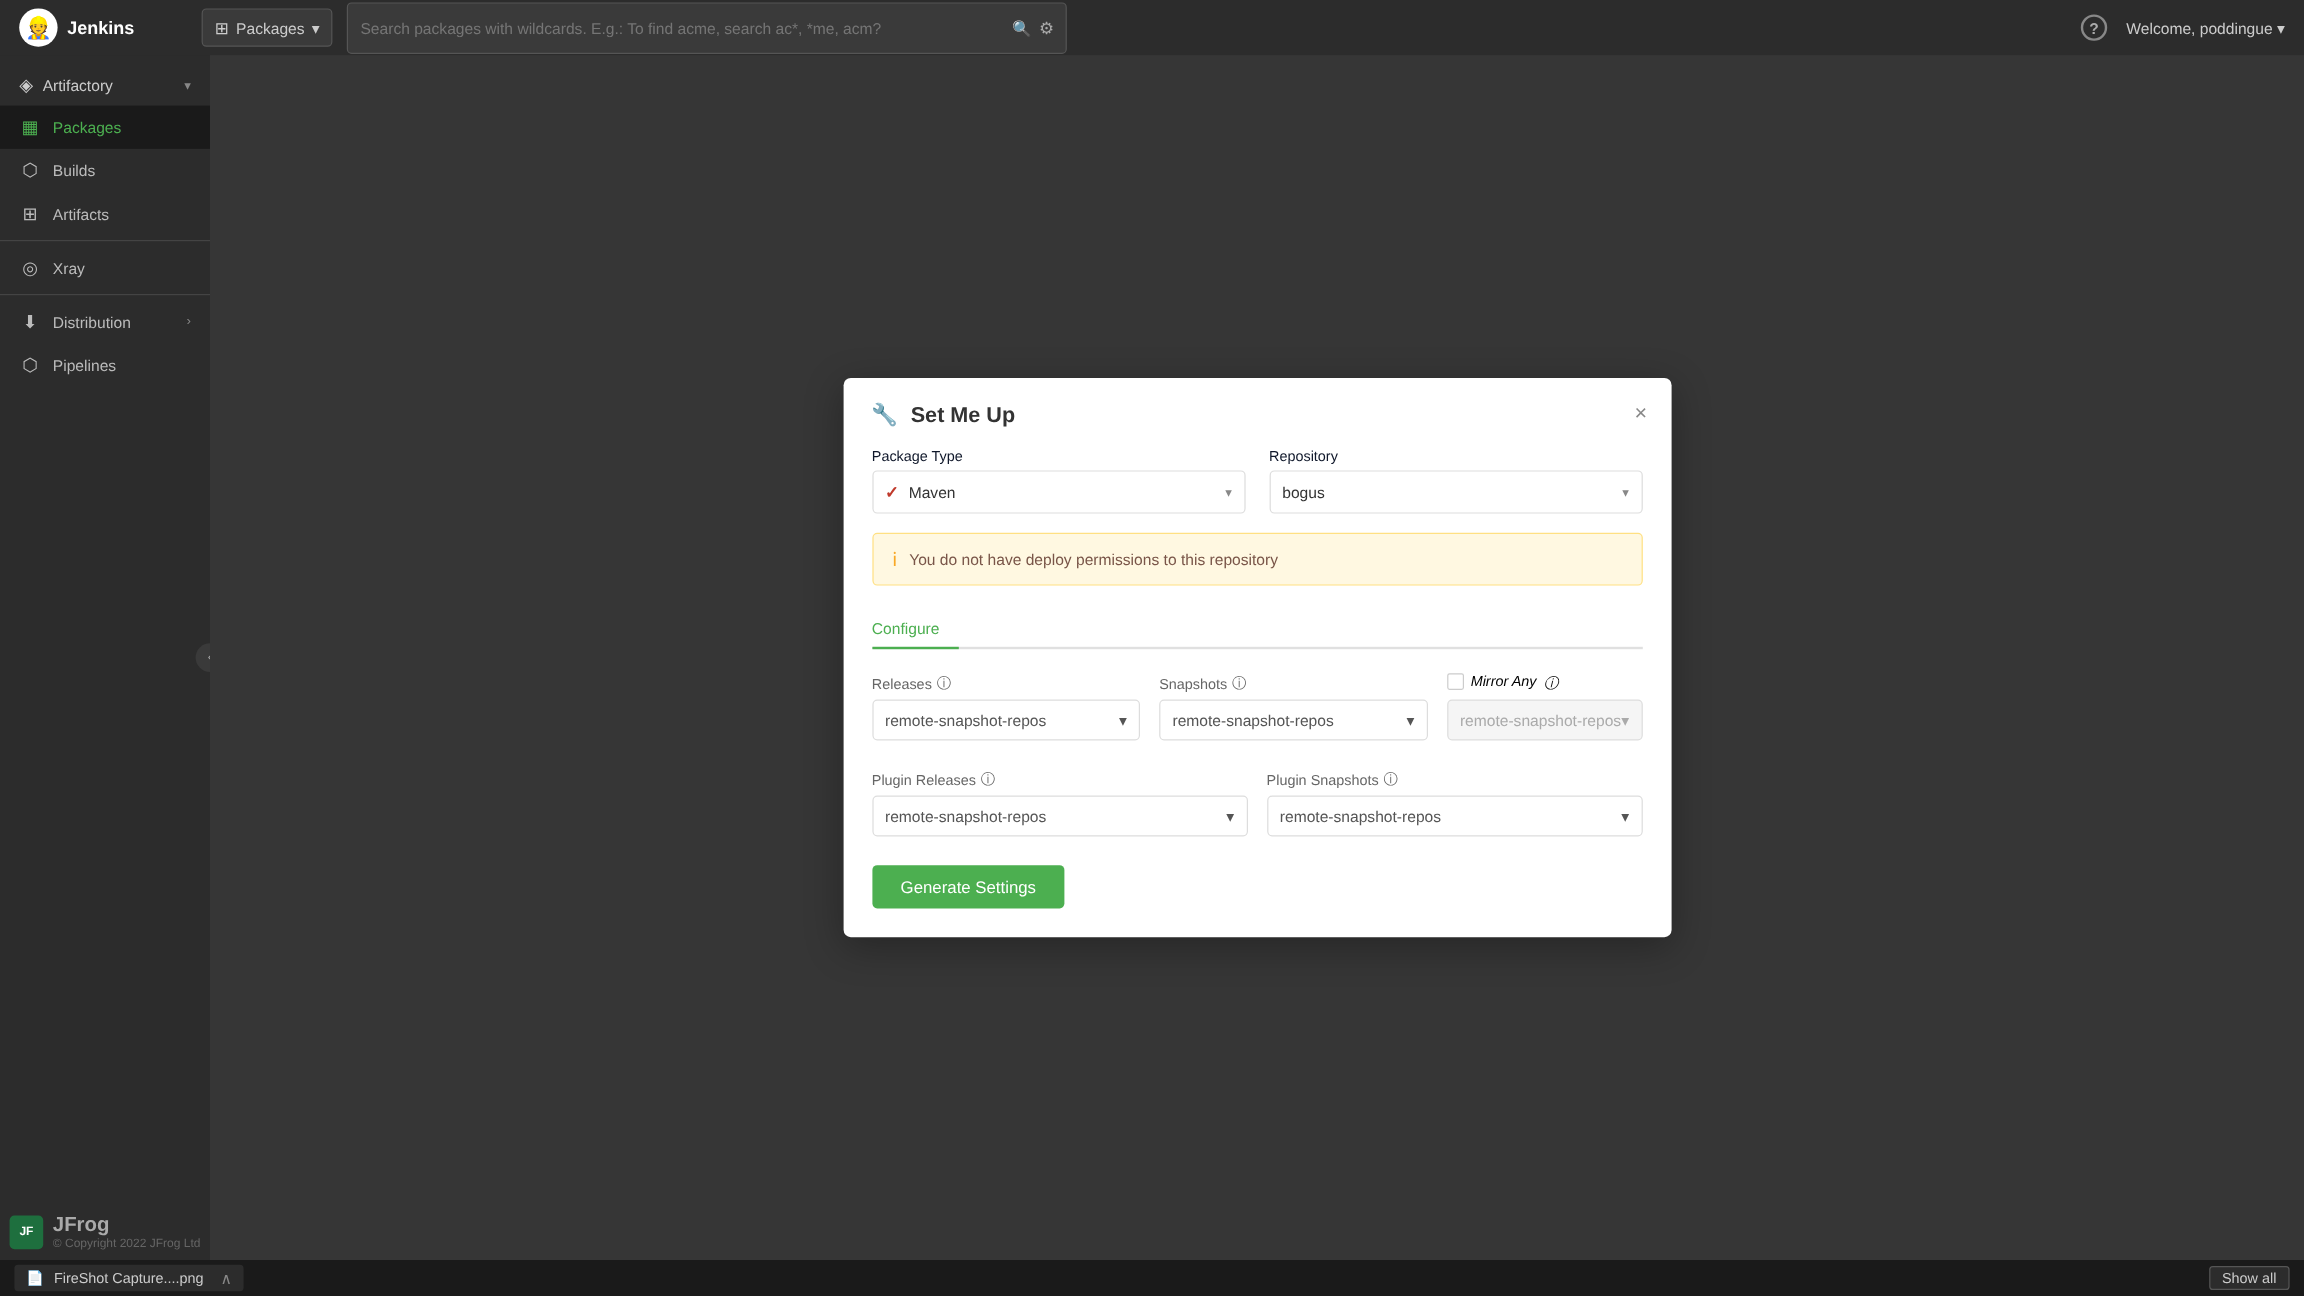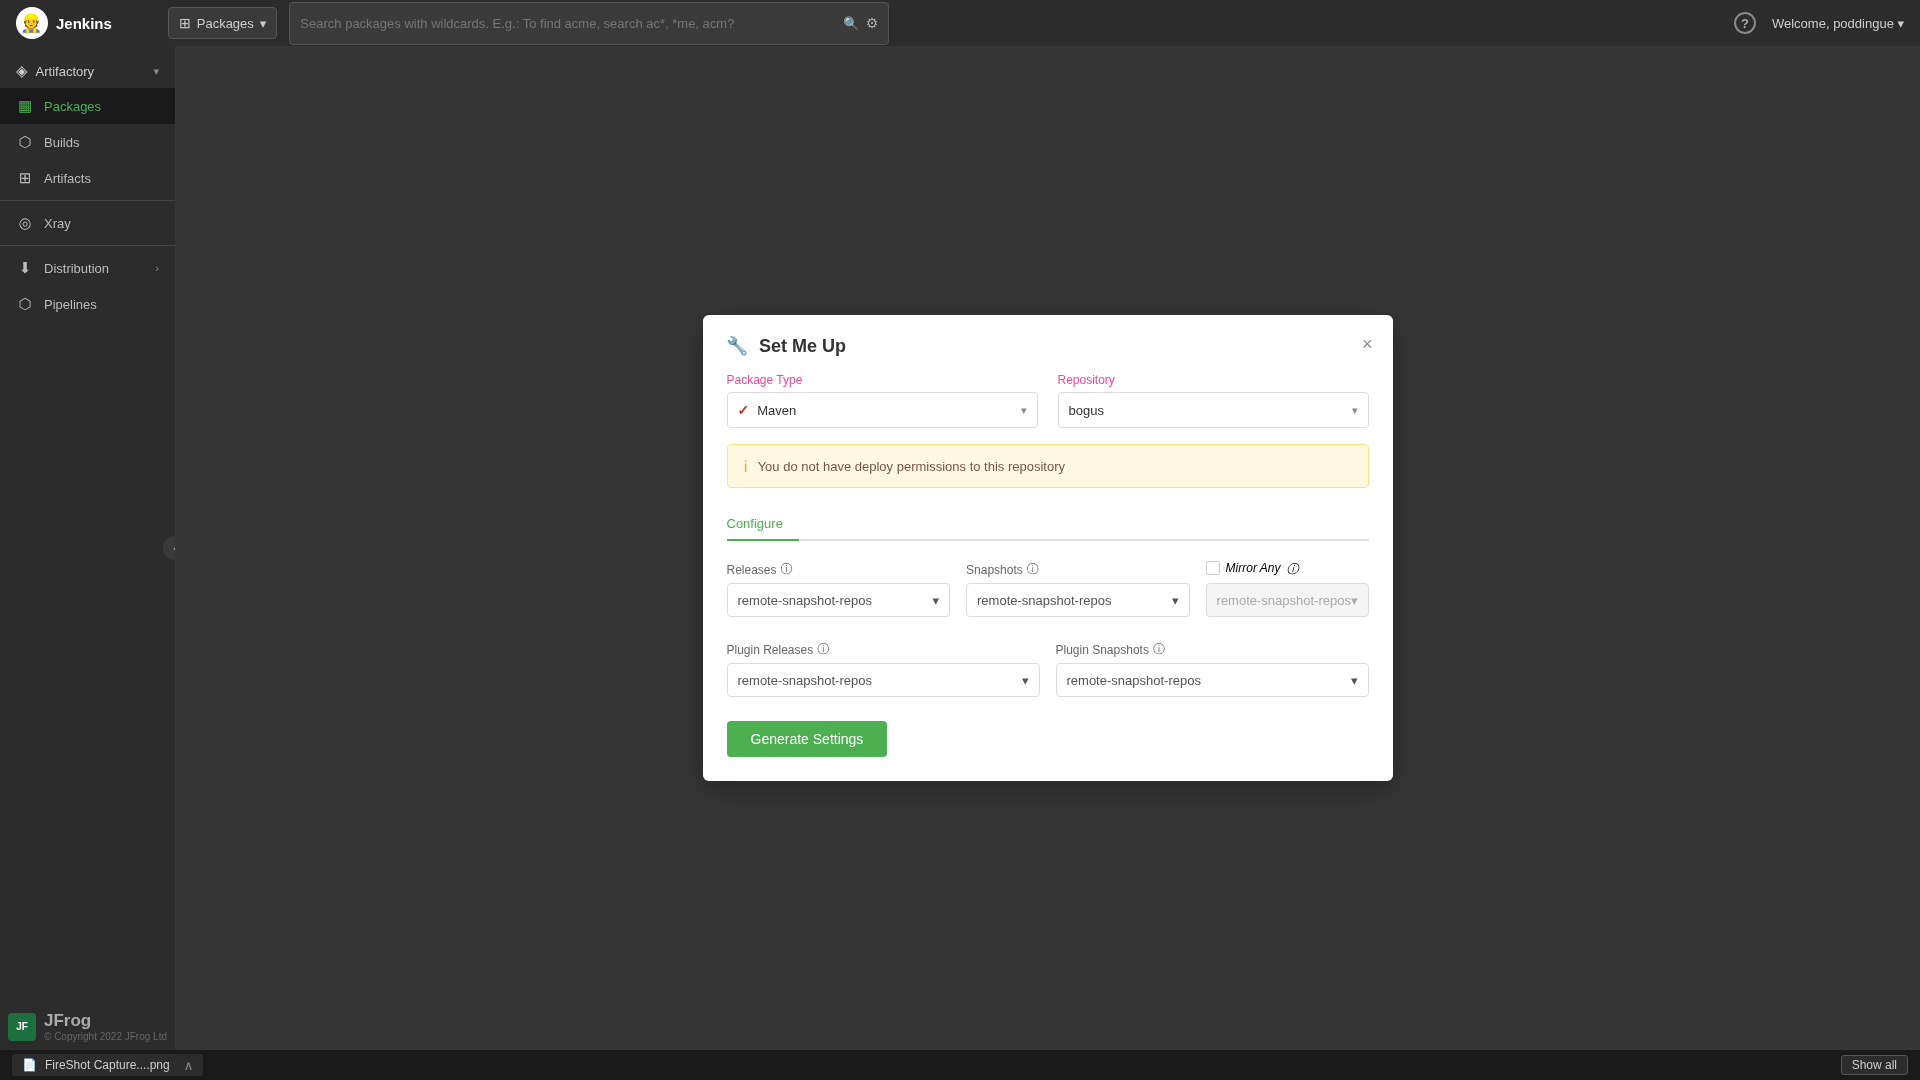--- a/index.html
+++ b/index.html
@@ -221,21 +221,21 @@
     .form-row {
       display: flex;
       gap: 20px;
       margin-bottom: 16px;
     }
     .form-group {
       flex: 1;
     }
     .form-label {
       font-size: 12px;
-      color: #ec4899;
+      color: #0f172a;
       margin-bottom: 5px;
       display: block;
     }
     .form-select {
       width: 100%;
       height: 36px;
       border: 1px solid #ddd;
       border-radius: 4px;
       padding: 0 10px;
       font-size: 13px;

